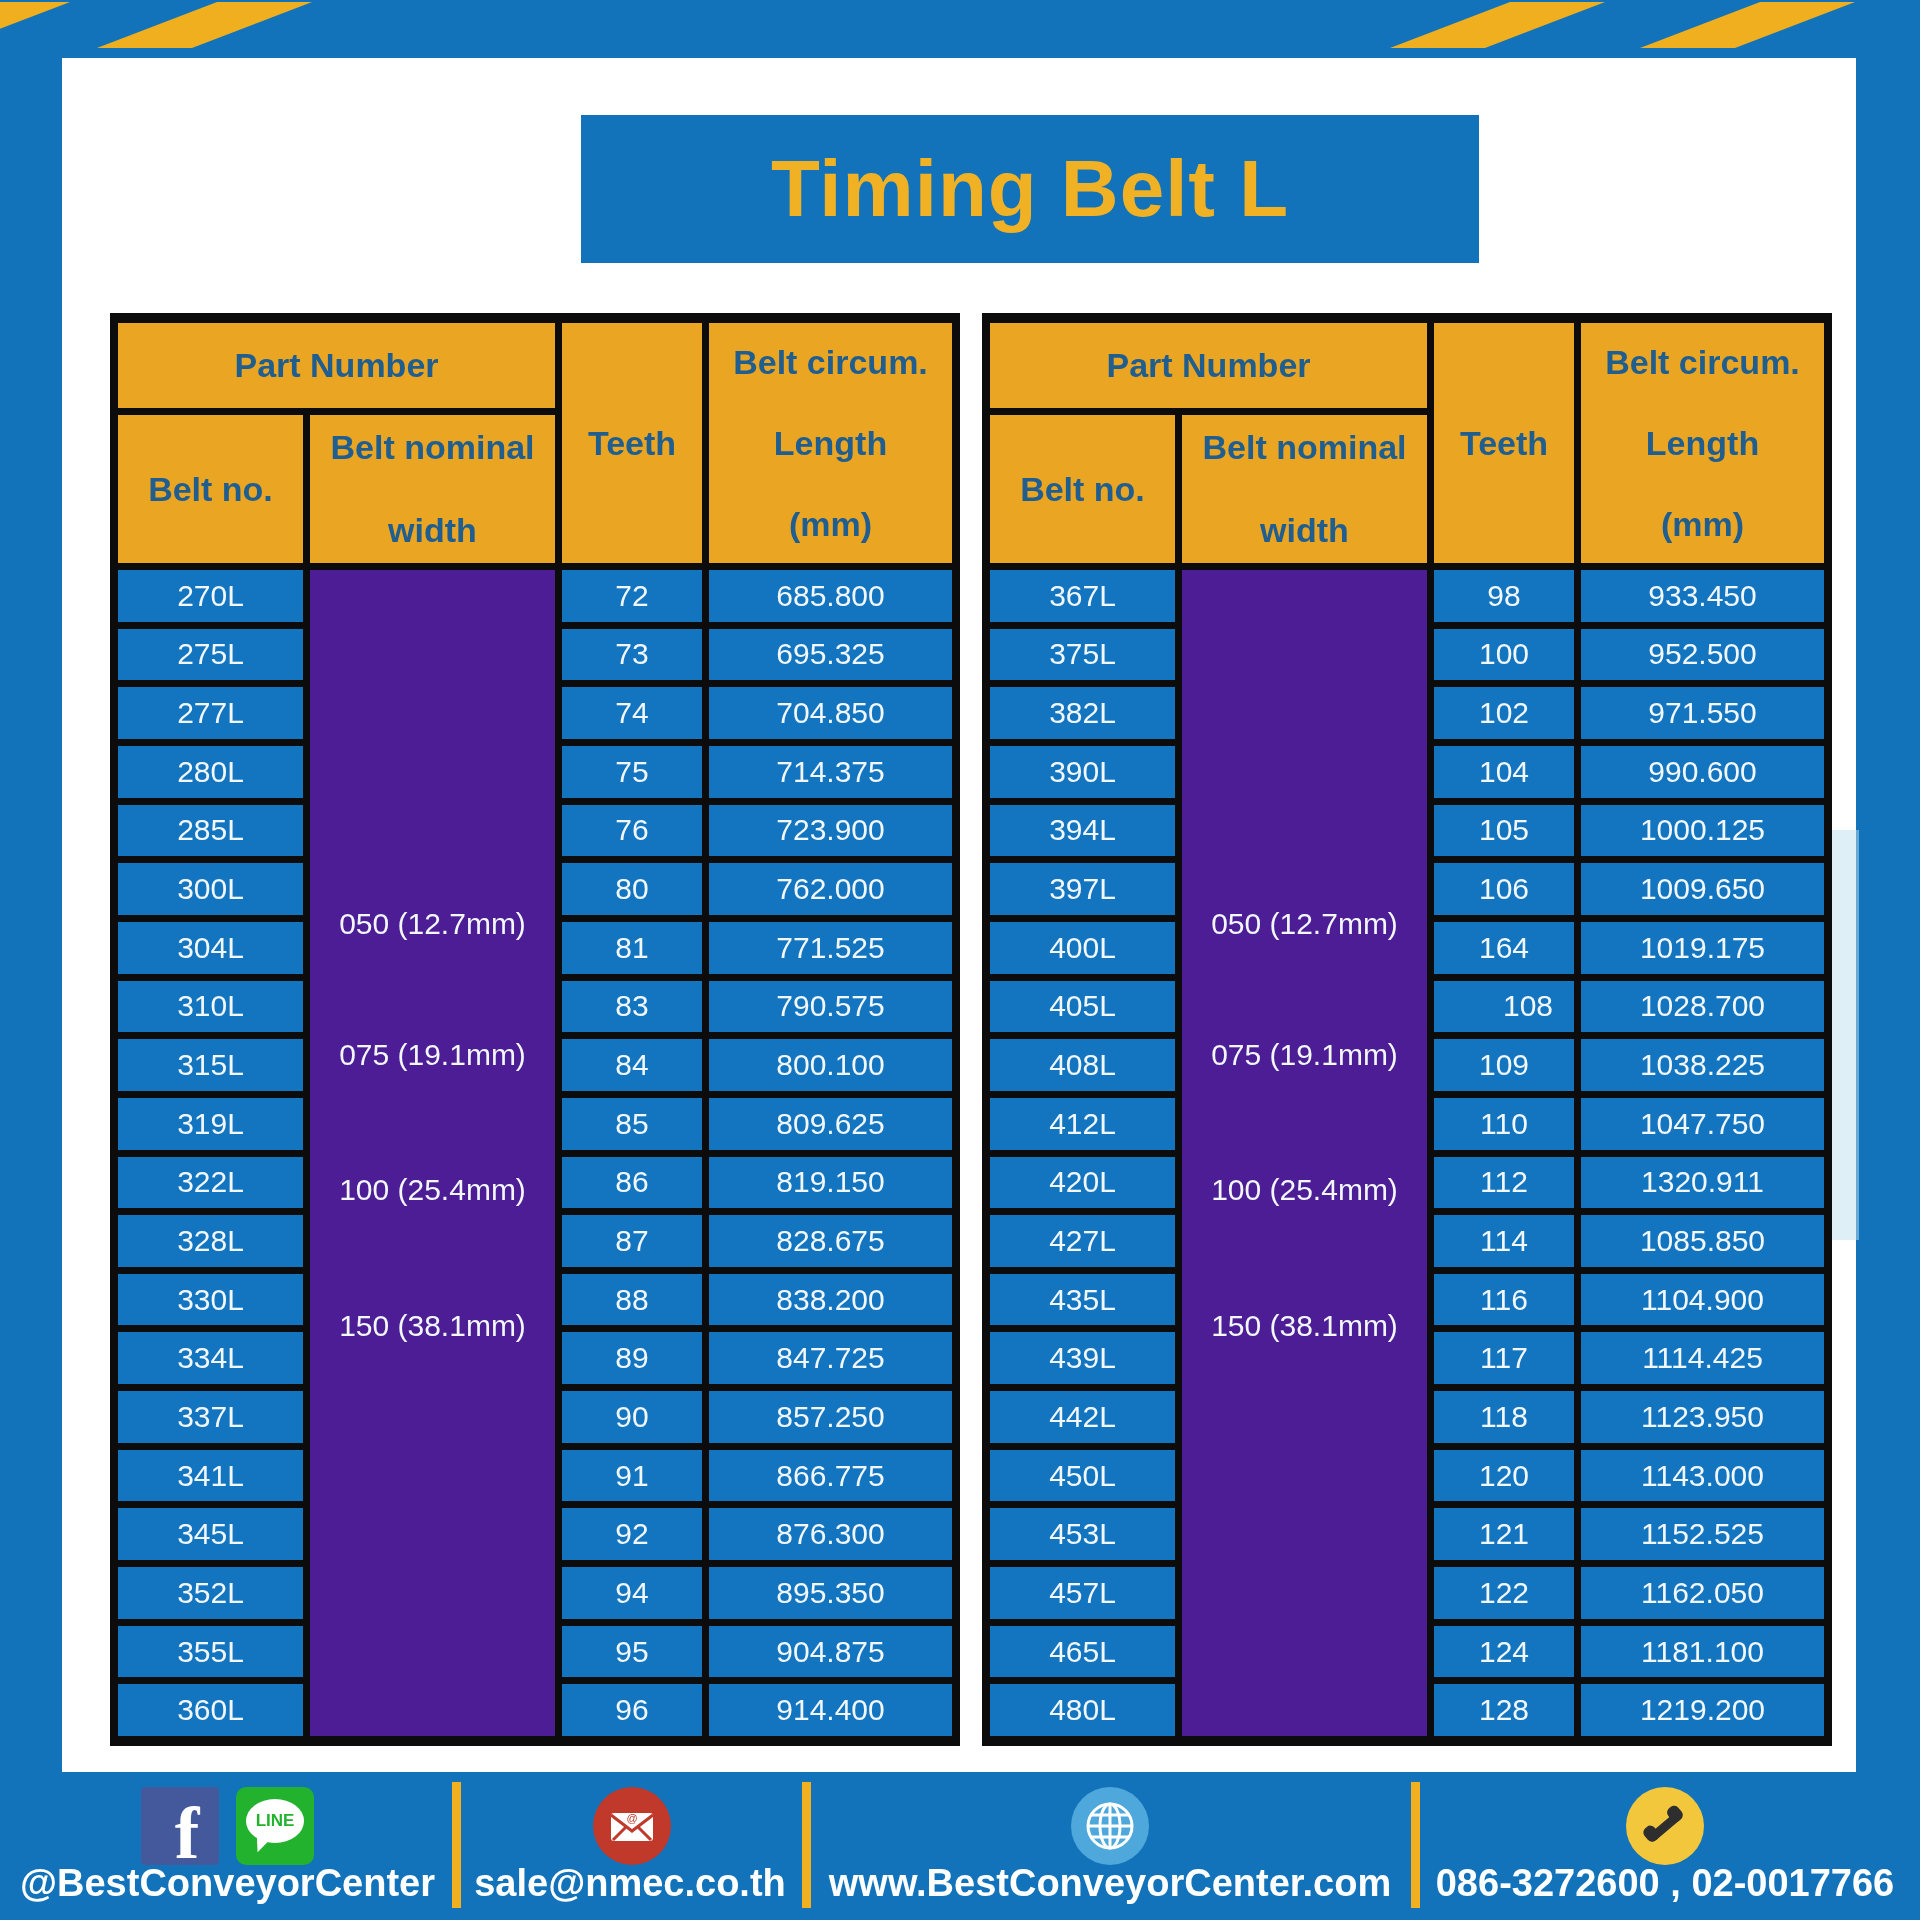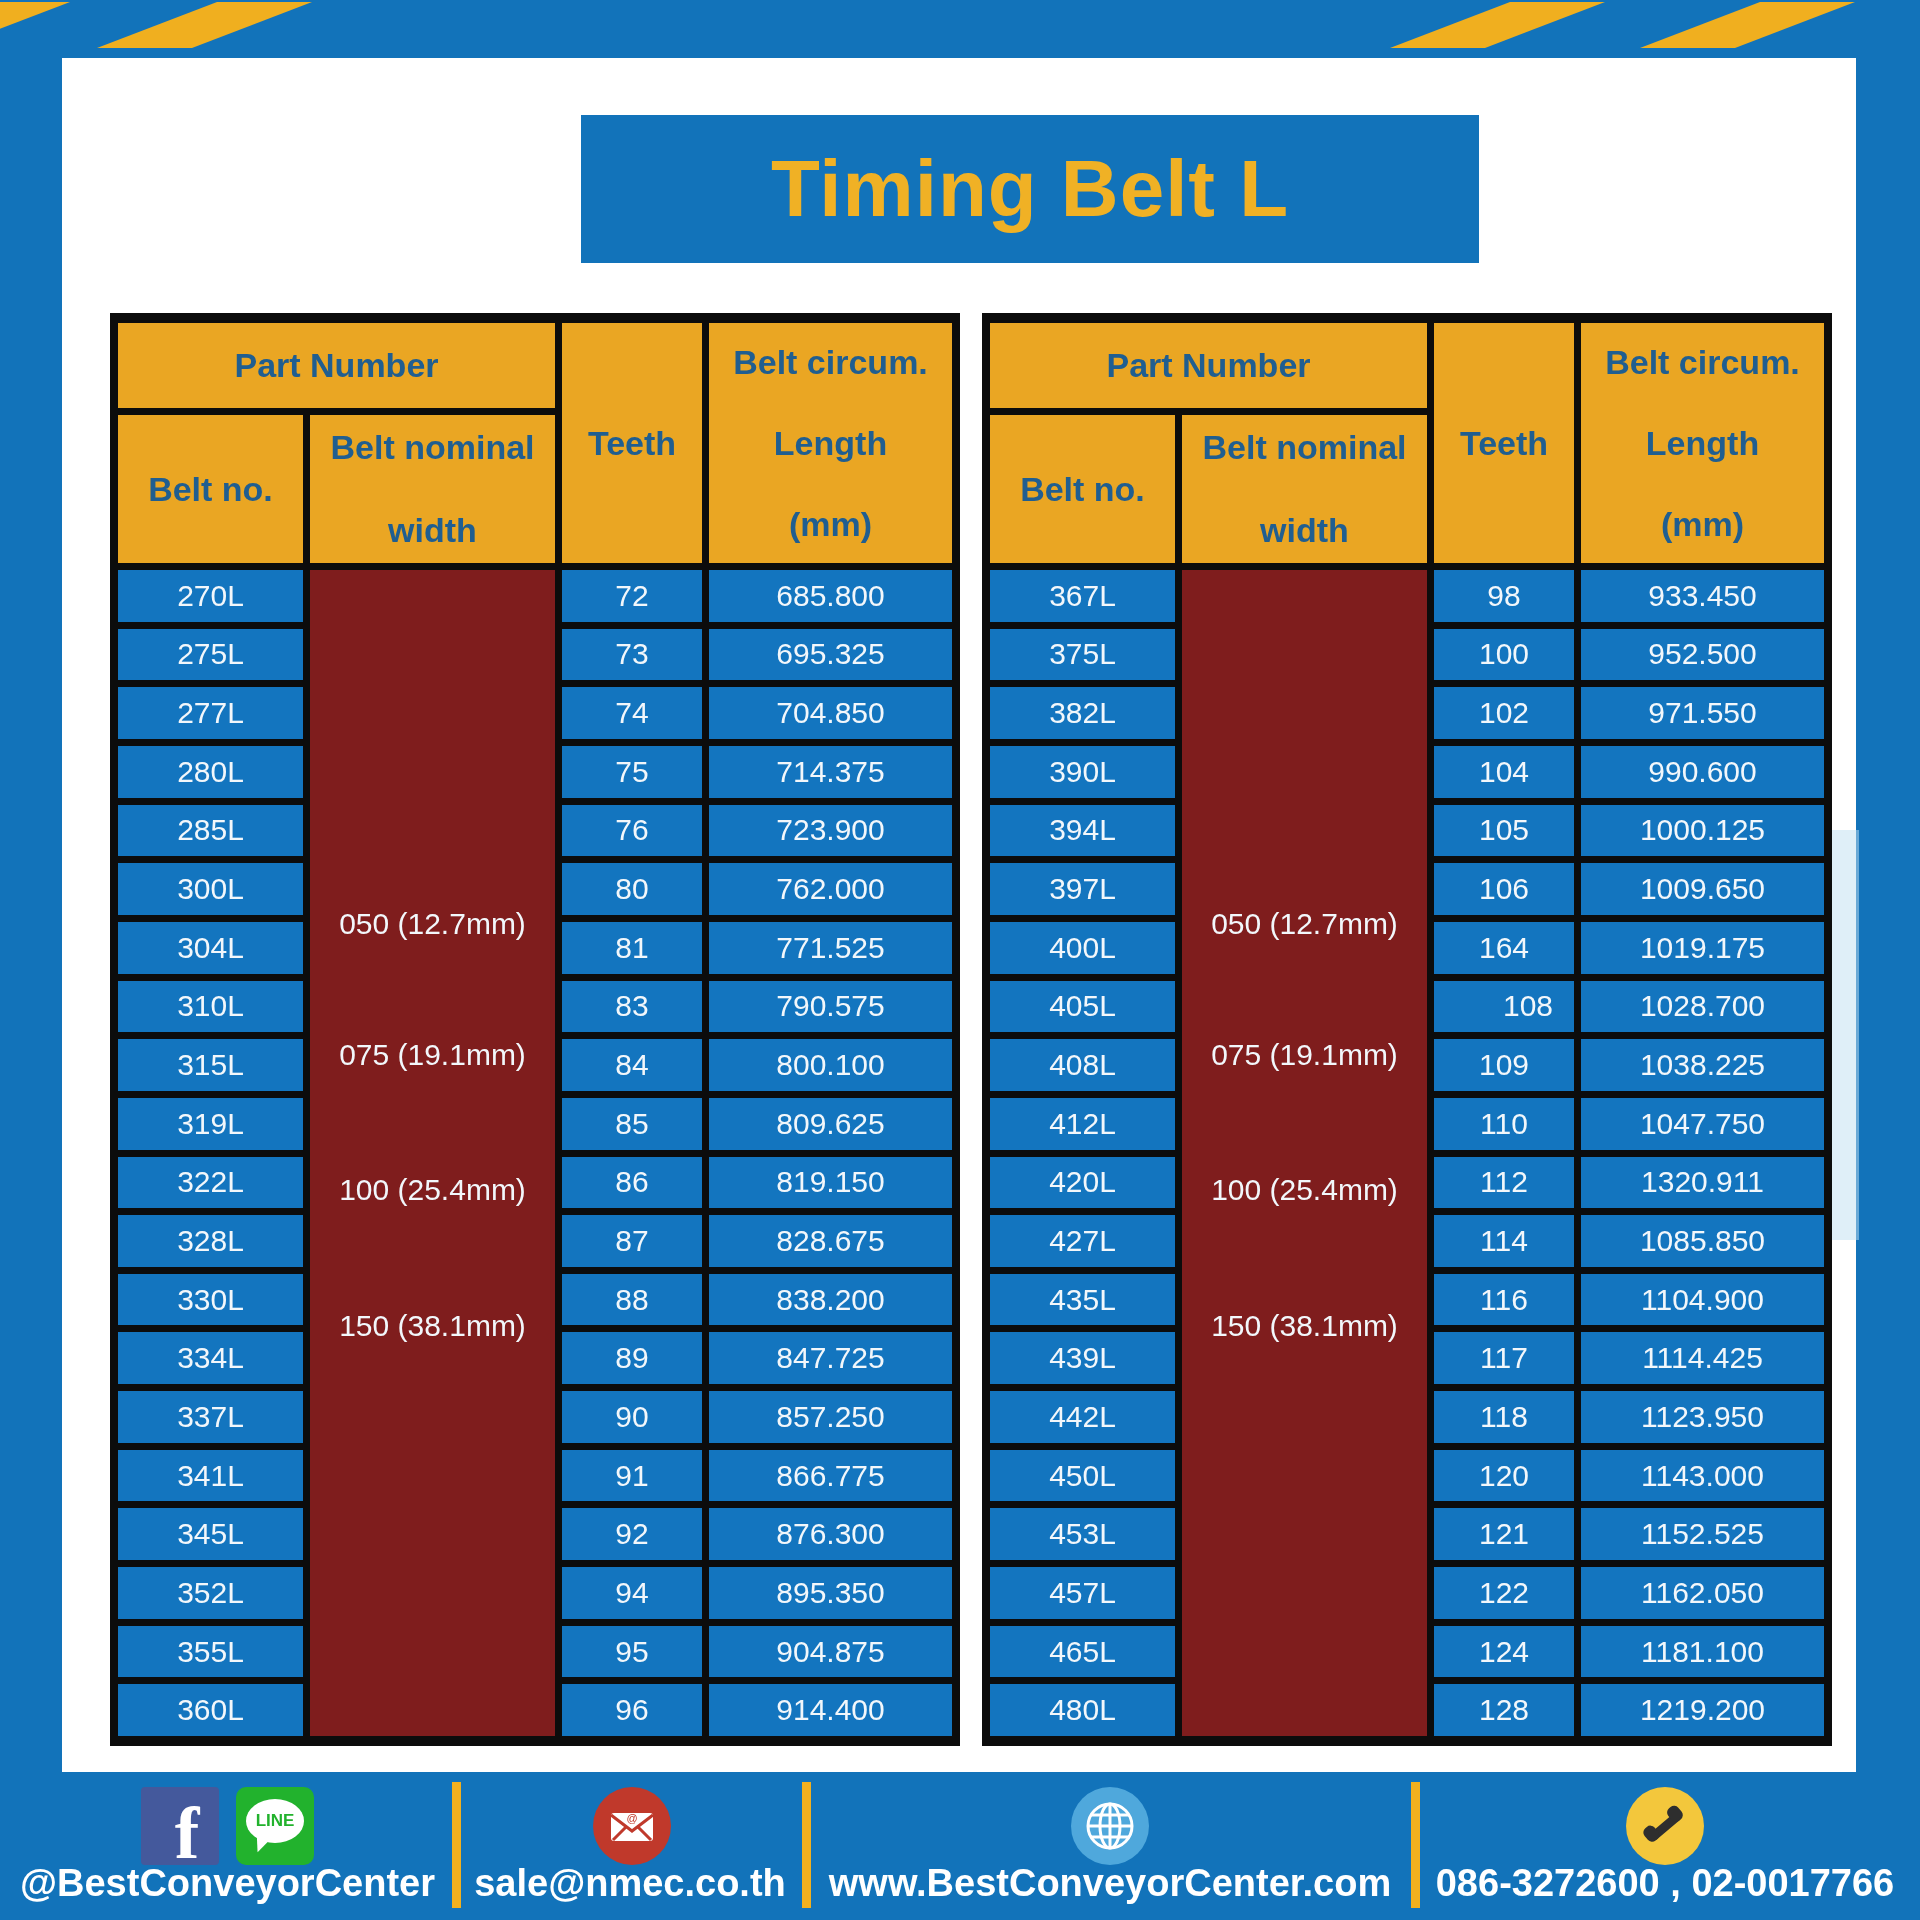--- a/index.html
+++ b/index.html
@@ -34,21 +34,21 @@
   .hdr{background:#EAA623;color:#205E90;font-weight:700;font-size:34px;}
   .h-part{grid-column:1/3;grid-row:1;}
   .h-beltno{grid-column:1;grid-row:2;}
   .h-width{grid-column:2;grid-row:2;flex-direction:column;gap:44px;}
   .h-teeth{grid-column:3;grid-row:1/3;}
   .h-length{grid-column:4;grid-row:1/3;flex-direction:column;gap:42px;}
   .data{background:#1375BF;color:#F2F7FB;font-size:30px;font-weight:400;}
   .c-belt{grid-column:1;}
   .c-teeth{grid-column:3;}
   .c-length{grid-column:4;}
-  .width-merged{grid-column:2;grid-row:3/23;background:#7f1d1d;position:relative;}
+  .width-merged{grid-column:2;grid-row:3/23;background:#4c1d95;position:relative;}
   .width-label{position:absolute;left:0;width:100%;text-align:center;transform:translateY(-50%);
                color:#F2F7FB;font-size:30px;}
   .wl-0{top:30.4%;} .wl-1{top:41.6%;} .wl-2{top:53.2%;} .wl-3{top:64.8%;}
 
   
   .footer-text{position:absolute;top:1862px;color:#ffffff;font-weight:700;font-size:38px;text-align:center;}
   .divider{position:absolute;top:1782px;width:9px;height:126px;background:#F2B01E;}
   .icon{position:absolute;top:1787px;width:78px;height:78px;}
   .fb{background:#44599C;border-radius:4px;display:flex;align-items:flex-end;justify-content:center;overflow:hidden;}
   .fb span{color:#fff;font-family:"Liberation Serif",serif;font-weight:700;font-size:74px;line-height:64px;margin-right:-14px;}

